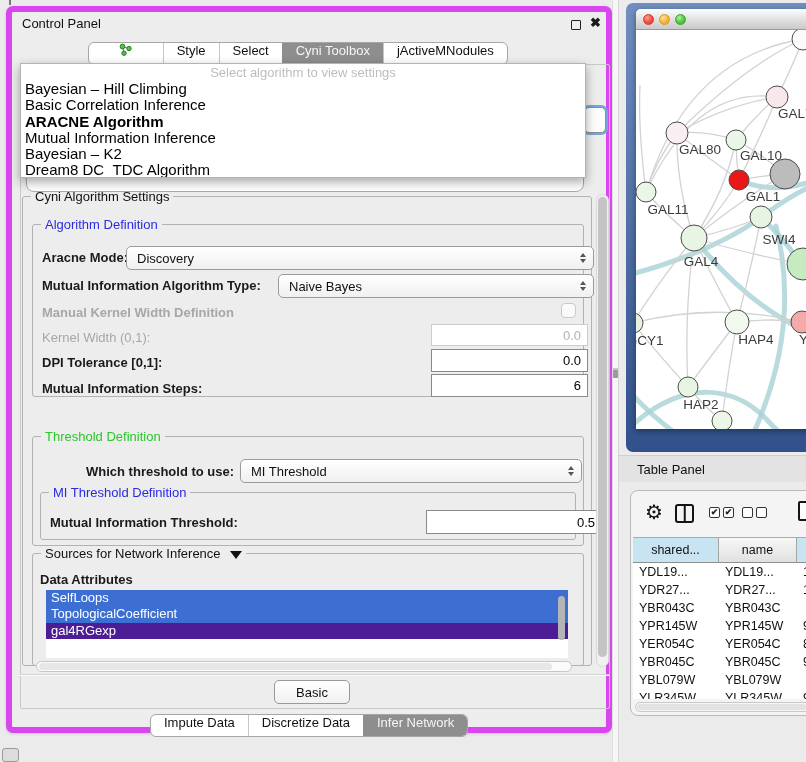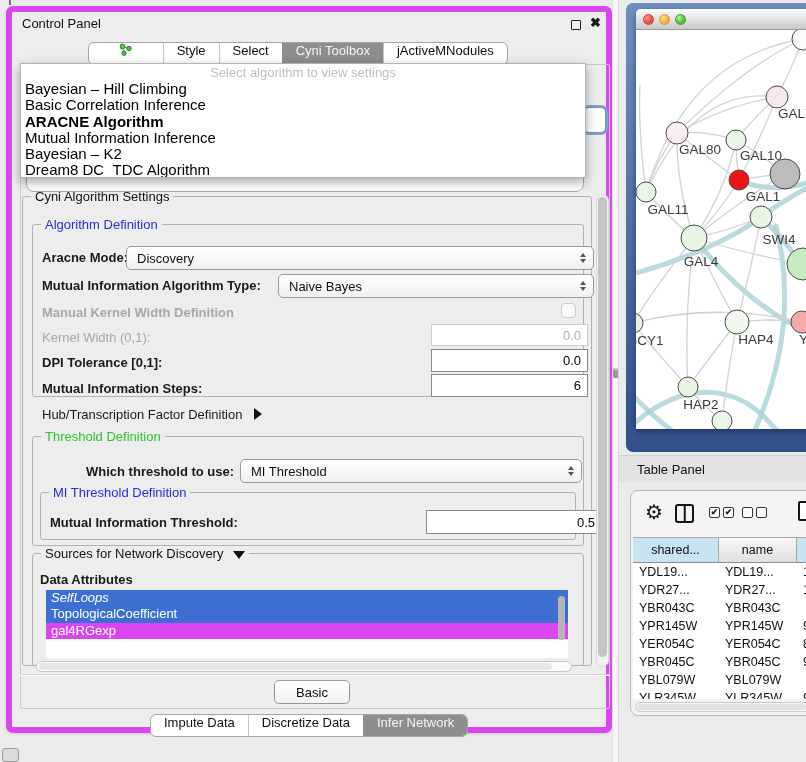--- a/index.html
+++ b/index.html
@@ -238,24 +238,20 @@
 
     <div class="lbl dis" style="left:30px; top:318px;">Kernel Width (0,1):</div>
     <div class="field dis" style="left:419px; top:312px; width:157px; height:22px;">0.0</div>
 
     <div class="lbl b" style="left:30px; top:343px;">DPI Tolerance [0,1]:</div>
     <div class="field" style="left:419px; top:337px; width:157px; height:23px;">0.0</div>
 
     <div class="lbl b" style="left:30px; top:369px;">Mutual Information Steps:</div>
     <div class="field" style="left:419px; top:362px; width:157px; height:23px;">6</div>
 
-    <div class="lbl" style="left:30px; top:395px;">
-      <span>Hub/Transcription Factor Definition</span>
-      <span class="tri-right"></span>
-    </div>
 
     <div class="group" style="left:20px; top:424px; width:552px; height:110px;padding-left:12px;">
       <span class="legend green">Threshold Definition</span>
     </div>
 
     <div class="lbl b" style="left:74px; top:452px;">Which threshold to use:</div>
     <div class="combo" style="left:228px; top:447px; width:342px; height:24px;">
       <span>MI Threshold</span>
       <span class="arrows">
           <i class="up"></i>
@@ -264,30 +260,30 @@
     </div>
 
     <div class="group" style="left:28px; top:480px; width:536px; height:48px;">
       <span class="legend blue">MI Threshold Definition</span>
     </div>
     <div class="lbl b" style="left:38px; top:503px;">Mutual Information Threshold:</div>
     <div class="field" style="left:414px; top:498px; width:176px; height:24px;">0.5</div>
 
     <div class="group" style="left:20px; top:541px; width:552px; height:113px;">
       <span class="legend">
-        <span>Sources for Network Discovery</span>
+        <span>Sources for Network Inference</span>
         <span class="tri-down"></span>
       </span>
     </div>
     <div class="lbl b" style="left:28px; top:560px;">Data Attributes</div>
 
     <div id="attr-list">
-      <div class="attr-item" style="background: rgb(61, 111, 211); font-style: italic;">SelfLoops</div>
+      <div class="attr-item" style="background: rgb(61, 111, 211);">SelfLoops</div>
         <div class="attr-item" style="background: rgb(61, 111, 211);">TopologicalCoefficient</div>
-        <div class="attr-item" style="background: #d946ef;">gal4RGexp</div>
+        <div class="attr-item" style="background: #4c1d95;">gal4RGexp</div>
         <div class="attr-vthumb"></div>
     </div>
 
     <div class="hscroll">
       <div class="thumb"></div>
     </div>
 
     <div class="v-scrollbar">
       <div class="thumb"></div>
     </div>

